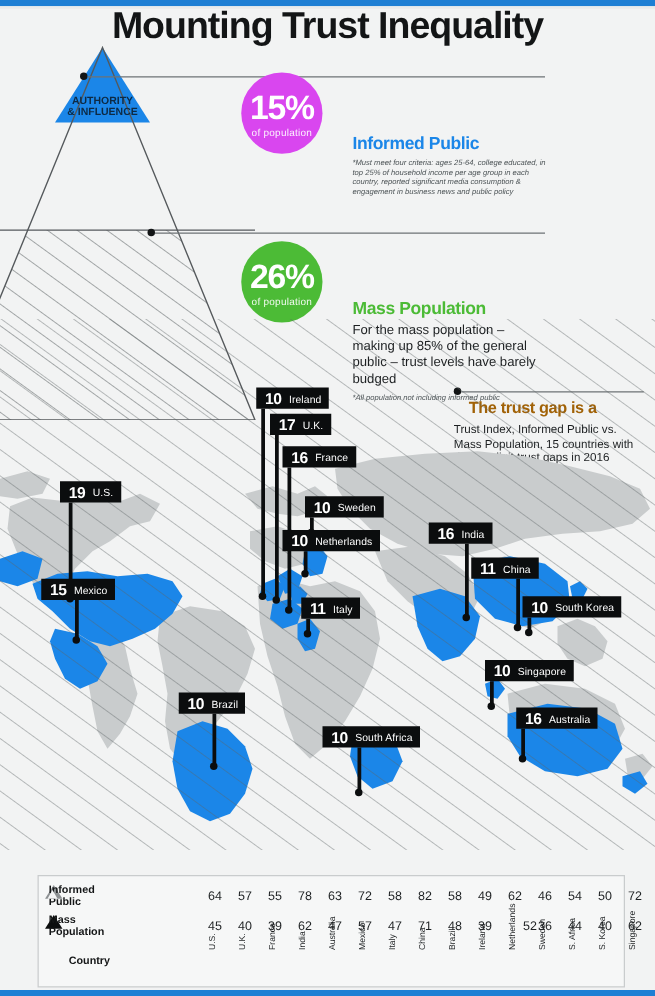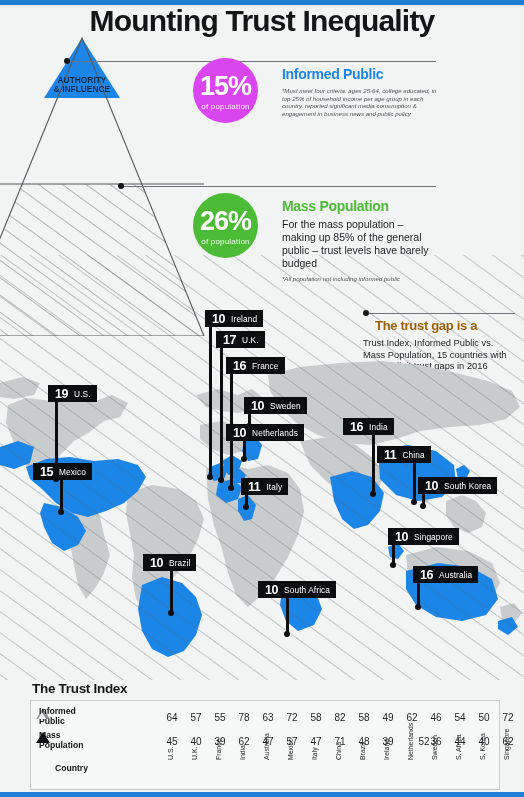--- a/index.html
+++ b/index.html
@@ -22,21 +22,21 @@
   .leader{position:absolute;height:1px;background:#6d7376;}
 
   
   .circ{position:absolute;border-radius:50%;color:#fff;text-align:center;}
   .circ .pct{font-size:27px;font-weight:bold;letter-spacing:-1px;line-height:1;}
   .circ .sub{font-size:8px;letter-spacing:.2px;opacity:.92;margin-top:2px;}
   #c15{left:193px;top:58px;width:65px;height:65px;background:#d946ef;padding-top:15px;box-sizing:border-box;}
   #c85{left:193px;top:193px;width:65px;height:65px;background:#4cbb36;padding-top:15px;box-sizing:border-box;}
 
   
-  .blk{position:absolute;width:155px;}
+  .blk{position:absolute;width:155px;margin-top:40px;}
   .blk h3{margin:0 0 4px 0;font-size:14px;font-weight:bold;letter-spacing:-.3px;}
   .blk p{margin:0;font-size:10.5px;line-height:13px;color:#1d2022;}
   .blk .note{margin-top:5px;font-size:6.1px;line-height:7.6px;font-style:italic;color:#4d5457;}
   #b-informed{left:282px;top:66px;}
   #b-informed h3{color:#1b86e8;}
   #b-mass{left:282px;top:198px;}
   #b-mass h3{color:#4cbb36;}
 
   
   #b-gap{position:absolute;left:363px;top:318px;width:152px;}
@@ -305,21 +305,20 @@
         <div class="stem" style="left: 286px; top: 598px; height: 36px;"></div>
         <div class="pdot" style="left: 284.3px; top: 631px;"></div>
         <div class="plate" style="left: 258px; top: 581px;">
           <span class="num">10</span>
           <span class="cty">South Africa</span>
         </div>
       </div>
     </div>
 
   <div id="tix">
-    <div class="tt">The Trust Index</div>
     <div id="tixbox">
       <div class="tri tri-open" id="tri1"></div>
       <div class="rowlab" style="top:6px;">
         <span>Informed</span><br>
         <span>Public</span>
       </div>
       <div class="tri" id="tri2"></div>
       <div class="rowlab" style="top:30px;">
         <span>Mass</span><br>
         <span>Population</span>

